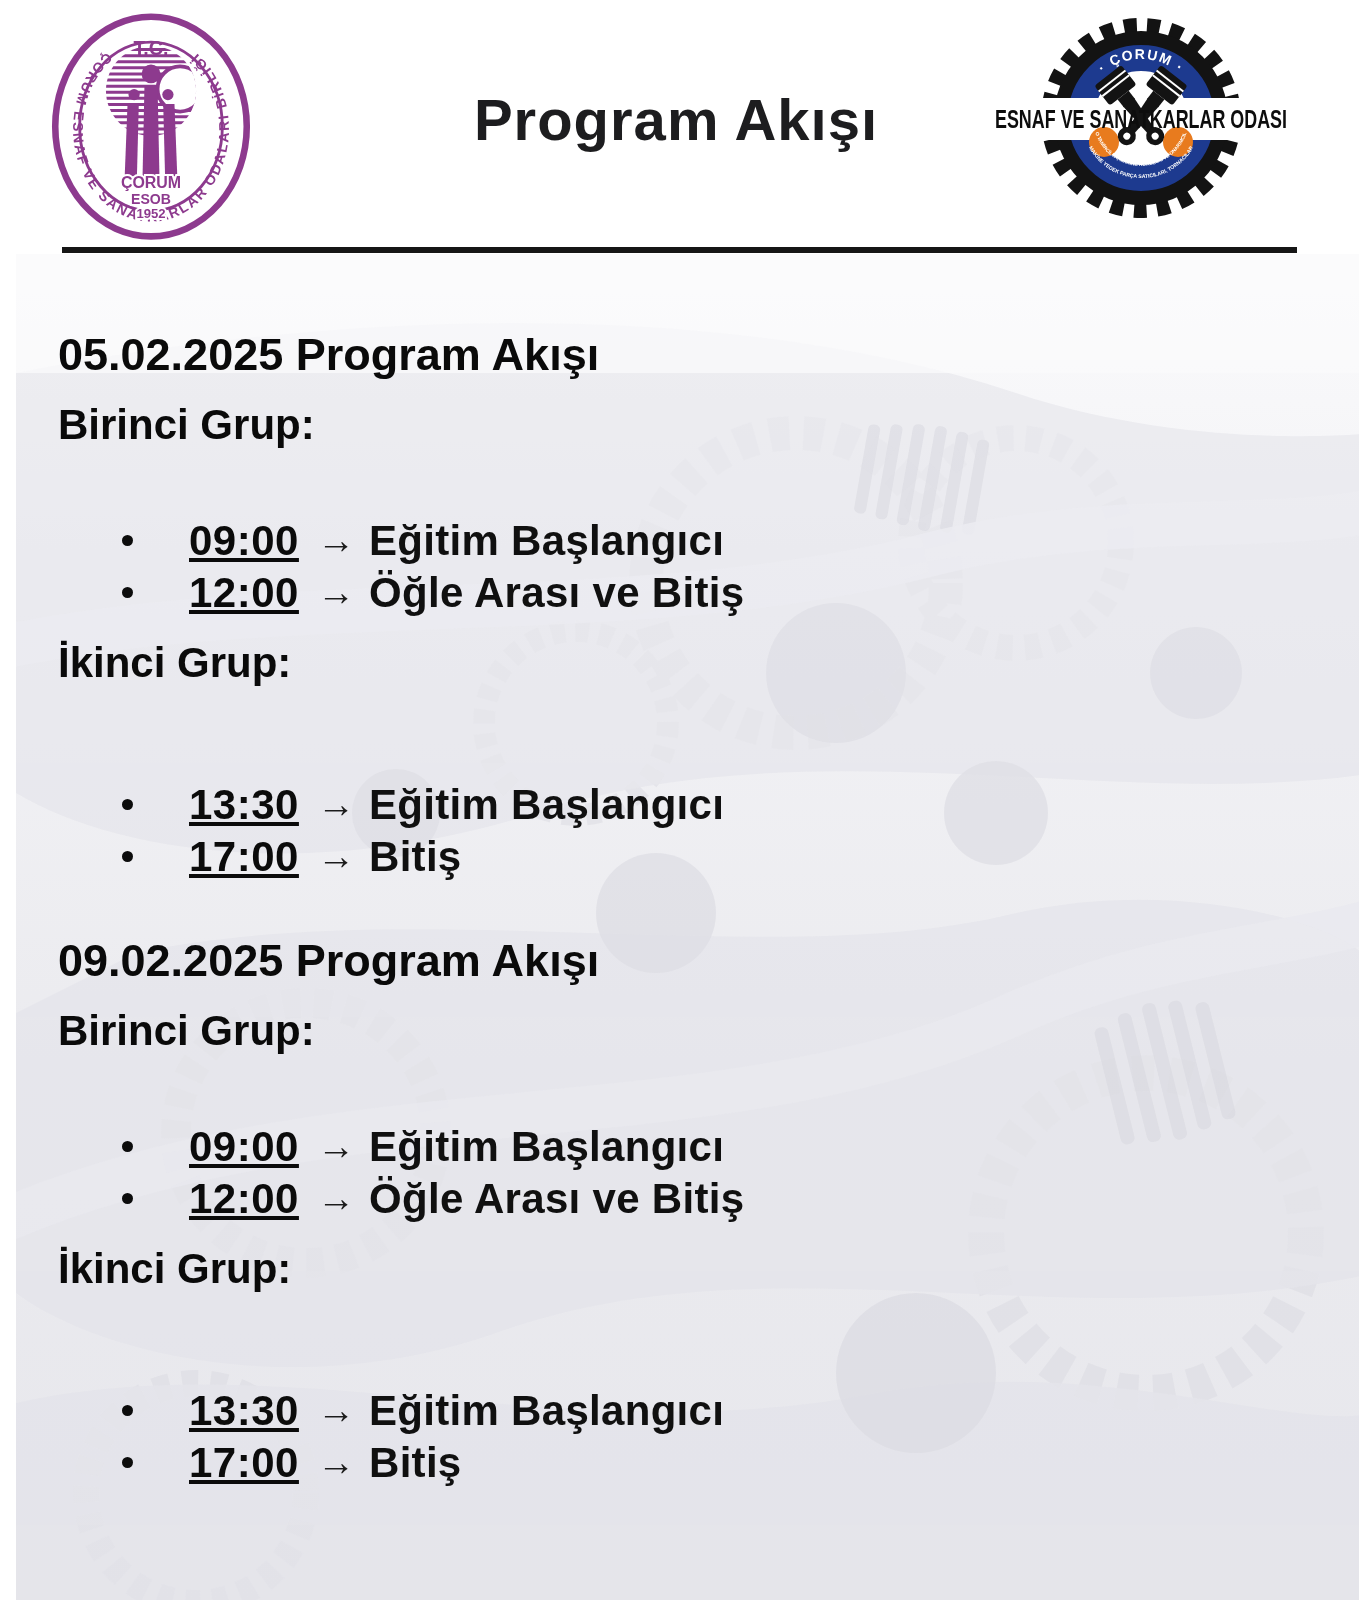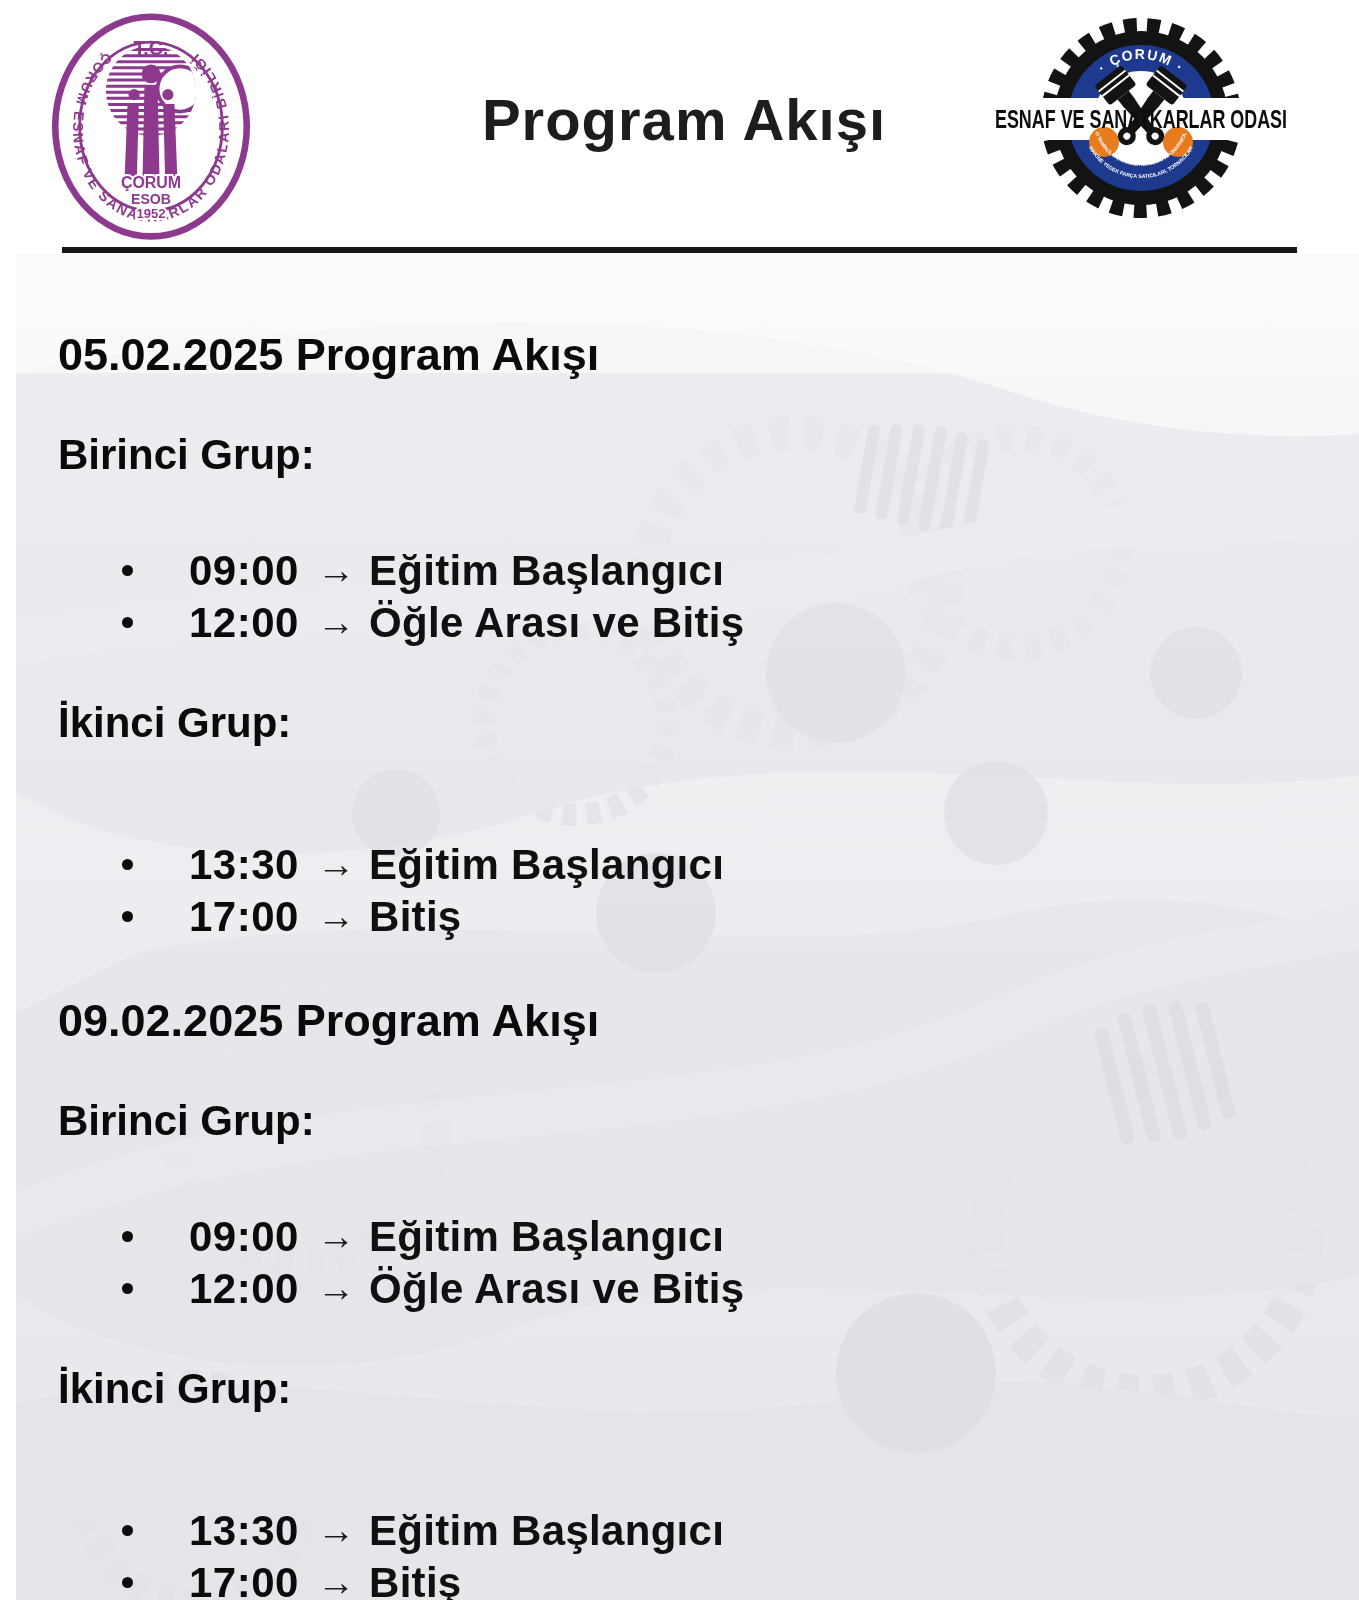--- a/index.html
+++ b/index.html
@@ -4,39 +4,39 @@
 <style>
   * { margin:0; padding:0; box-sizing:border-box; }
   html,body { width:1359px; height:1600px; }
   body { font-family:"Liberation Sans", sans-serif; background:#ffffff; overflow:hidden; }
   .page { position:relative; width:1359px; height:1600px; background:#ffffff; }
 
   
   .header { position:absolute; top:0; left:0; width:1359px; height:254px; background:#ffffff; z-index:3; }
   .logo-left { position:absolute; top:12px; left:45px; width:212px; height:230px; }
   .logo-right { position:absolute; top:14px; left:990px; width:302px; height:212px; }
-  .page-title { position:absolute; top:86px; left:284px; width:800px; text-align:center;
+  .page-title { position:absolute; top:86px; left:276px; width:800px; text-align:center;
                 font-size:58px; font-weight:bold; color:#1d1d1f; letter-spacing:1px; }
   .divider { position:absolute; top:247px; left:62px; width:1235px; height:6px; background:#161616; }
 
   
   .body-area { position:absolute; top:253px; left:16px; width:1359px; height:1347px; overflow:hidden;
                background:linear-gradient(180deg,#fbfbfc 0%, #f3f3f6 22%, #ebebef 60%, #e7e7ec 100%); }
   .watermark { position:absolute; top:0; left:0; width:1359px; height:1347px; opacity:.65; }
   .content { position:relative; z-index:2; padding:76px 40px 0 42px; color:#0b0b0b; }
 
   .day-title { font-size:45px; font-weight:bold; line-height:1.15; color:#0a0a0a; }
   .day-section + .day-section .day-title { margin-top:52px; }
   .group { }
-  .group-title { margin-top:50px; font-size:42px; font-weight:bold; color:#0a0a0a; }
+  .group-title { margin-top:20px; font-size:42px; font-weight:bold; color:#0a0a0a; }
   .items { list-style:none; margin-top:66px; }
   .group + .group .items { margin-top:92px; }
   .item { display:flex; align-items:center; height:52px; padding-left:64px; font-size:42px; }
   .dot { width:11px; height:11px; border-radius:50%; background:#0c0c0c; flex:0 0 11px; }
-  .time { font-weight:bold; margin-left:56px; min-width:120px; letter-spacing:.5px; }
+  .time { font-weight:bold; margin-left:56px; min-width:120px; letter-spacing:.5px;text-decoration:underline; }
   .arrow { font-weight:400; font-size:38px; color:#1b1b1b; margin:0 14px 0 8px; }
   .activity { font-weight:700; color:#101010; letter-spacing:.3px; }
 
   svg text { font-family:"Liberation Sans", sans-serif; }
 </style>
 </head>
 <body>
 
 <div class="page">
 

